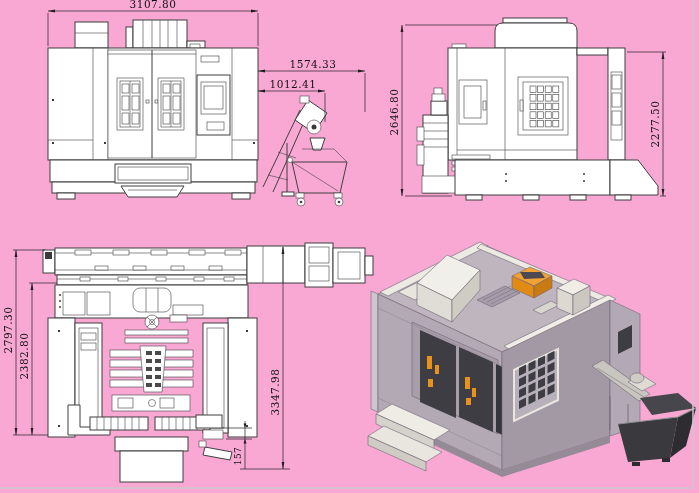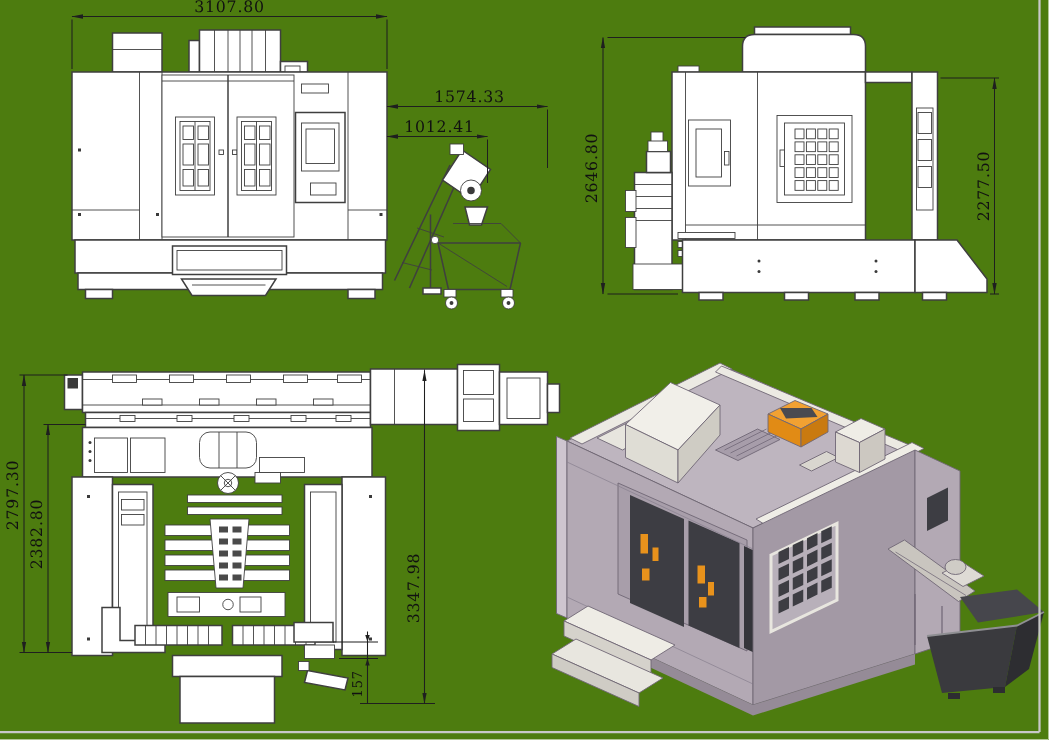--- a/index.html
+++ b/index.html
@@ -1,16 +1,16 @@
 <!DOCTYPE html>
 <html><head>
 <meta charset="utf-8">
 <style>
   html,body { margin:0; padding:0; background:#ffffff; }
-  #stage { position:relative; width:699px; height:493px; background:#4d7c0f; overflow:hidden; }
+  #stage { position:relative; width:699px; height:493px; background:#f9a8d4; overflow:hidden; }
   svg { display:block; }
   
   .ln  { fill:none; stroke:#3f3f3f; stroke-width:1; }
   .lw  { fill:#ffffff; stroke:#3f3f3f; stroke-width:1; }
   .lt  { fill:none; stroke:#3f3f3f; stroke-width:0.6; }
   .lwt { fill:#ffffff; stroke:#3f3f3f; stroke-width:0.6; }
   .dk  { fill:#3a3a3a; stroke:none; }
   .dim { fill:none; stroke:#1f1f1f; stroke-width:0.7; }
   .dimtxt { font-family:"DejaVu Serif", serif; font-size:10.5px; fill:#111111; letter-spacing:0.5px; }
   .dimtxt-s { font-family:"DejaVu Serif", serif; font-size:9px; fill:#111111; letter-spacing:0.4px; }

